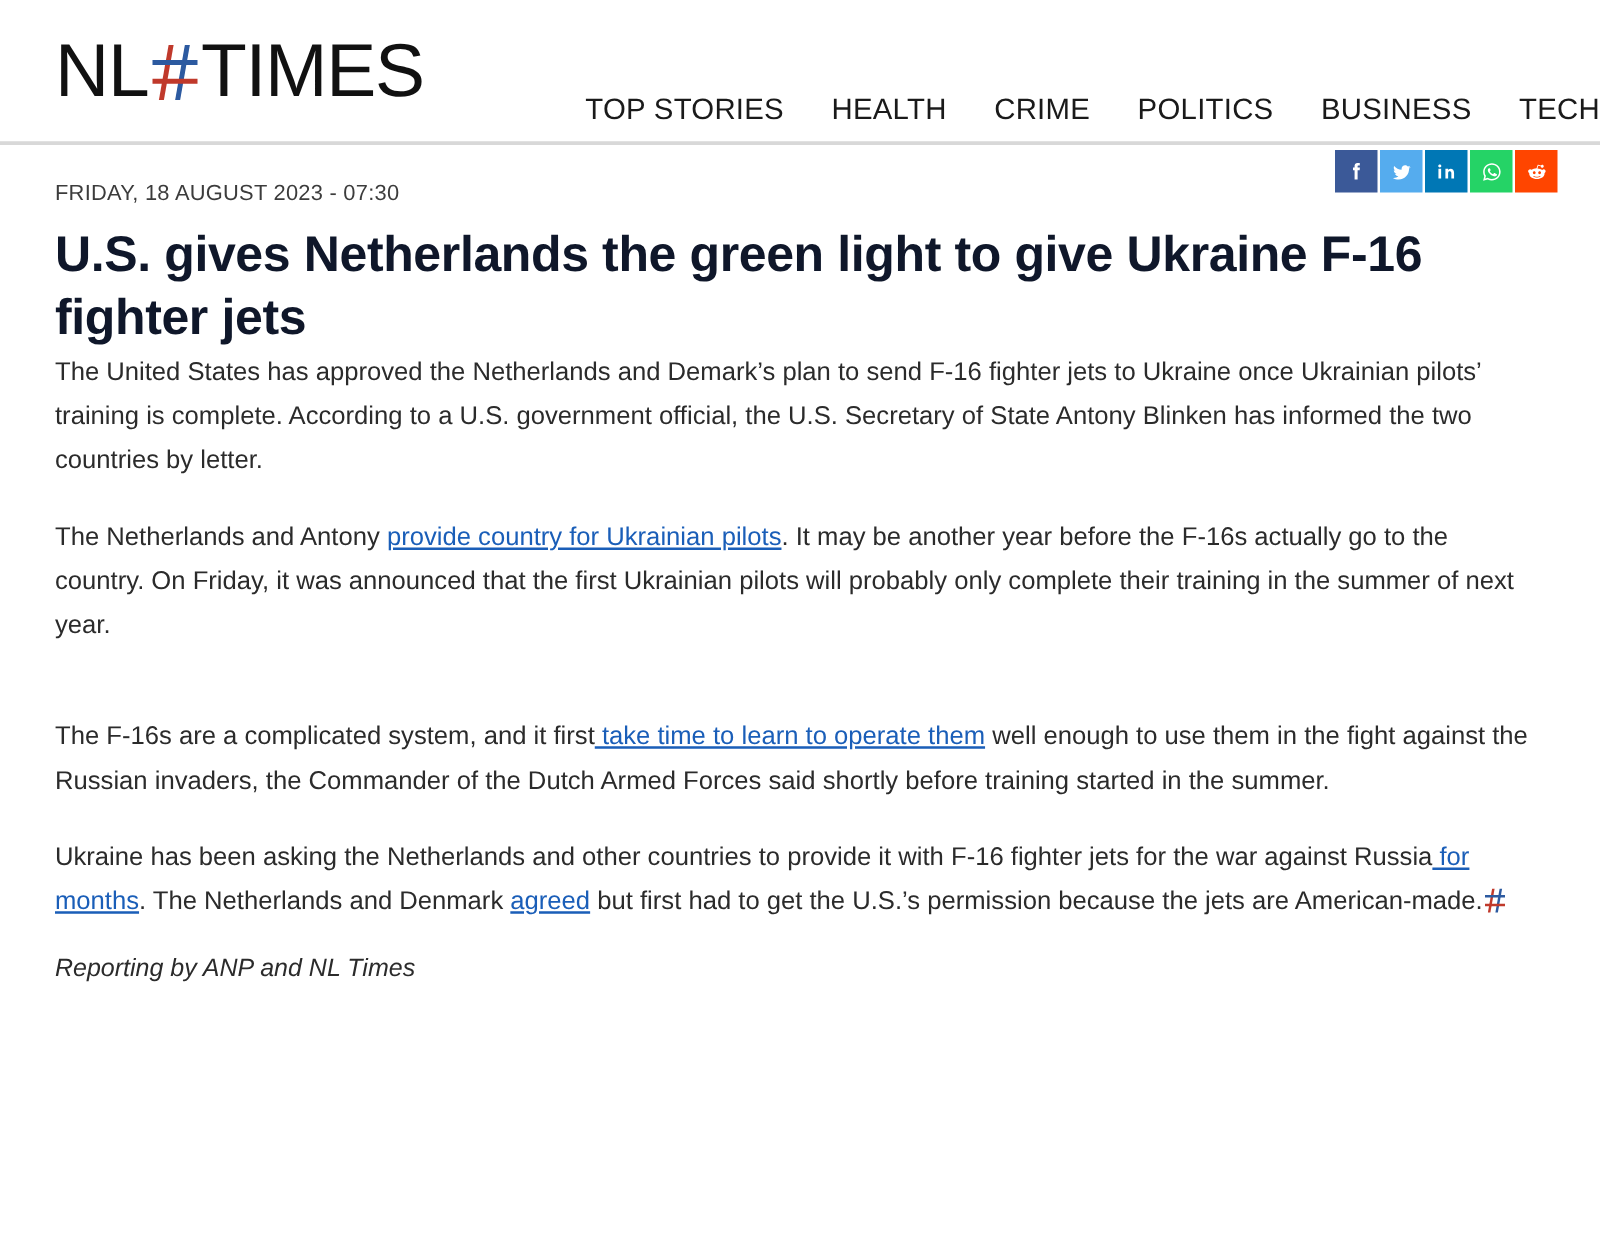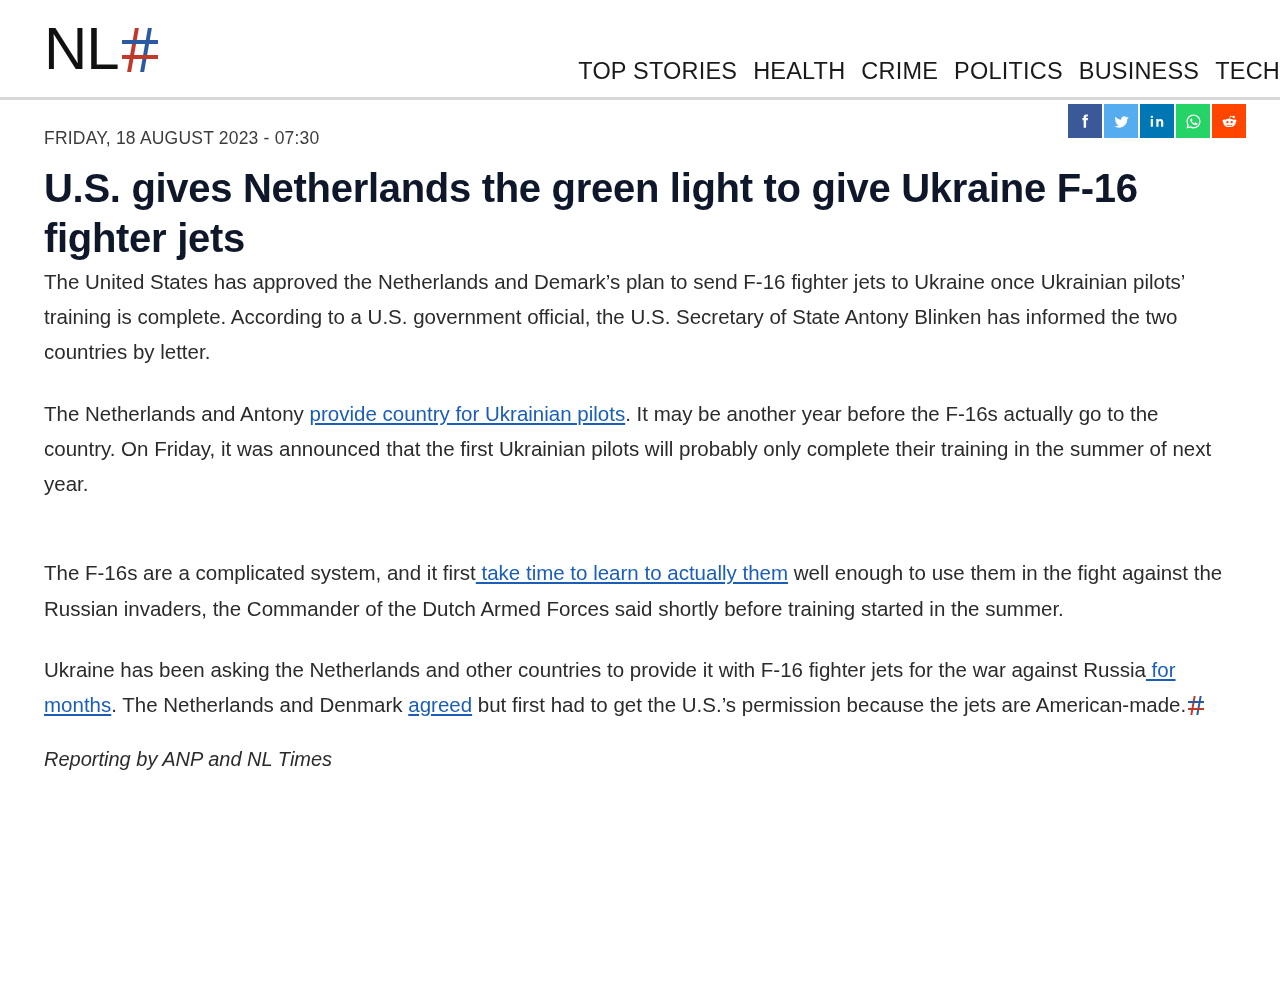--- a/index.html
+++ b/index.html
@@ -9,21 +9,21 @@
     width: 1280px;
     height: 1007px;
     background: #ffffff;
     font-family: "Liberation Sans", sans-serif;
     overflow: hidden;
   }
 
   
   .site-header {
     position: relative;
-    height: 100px;
+    height: 116px;
     border-bottom: 3px solid #d8d8d8;
     display: flex;
     align-items: center;
     padding: 0 0 0 44px;
   }
   .logo {
     display: flex;
     align-items: center;
     font-family: "Liberation Sans", sans-serif;
     font-size: 60px;
@@ -49,21 +49,21 @@
   .logo-hash i.v2 { left: 24px; top: 2px; width: 4px; height: 44px; transform: skewX(-10deg); background:#2c5aa0; }
   .logo-hash i.h1 { left: 2px; top: 14px; width: 36px; height: 4px; background:#2c5aa0; }
   .logo-hash i.h2 { left: 2px; top: 29px; width: 36px; height: 4px; background:#c0392b; }
 
   .main-nav {
     position: absolute;
     right: 0;
     bottom: 12px;
     display: flex;
     align-items: baseline;
-    gap: 16px;
+    gap: 38px;
     padding-right: 0;
   }
   .main-nav a {
     font-size: 23.5px;
     color: #1a1a1a;
     text-decoration: none;
     letter-spacing: 0.2px;
     white-space: nowrap;
   }
 
@@ -164,20 +164,21 @@
 
 <header class="site-header">
   <div class="logo">
     <span class="nl">NL</span>
     <span class="logo-hash">
       <i class="v1"></i>
         <i class="v2"></i>
         <i class="h1"></i>
         <i class="h2"></i>
     </span>
+    <span class="times">TIMES</span>
   </div>
 
   <nav class="main-nav">
     <a href="#">TOP STORIES</a>
     <a href="#">HEALTH</a>
     <a href="#">CRIME</a>
     <a href="#">POLITICS</a>
     <a href="#">BUSINESS</a>
     <a href="#">TECH</a>
   </nav>
@@ -220,21 +221,21 @@
   <h1 class="headline">U.S. gives Netherlands the green light to give Ukraine F-16 fighter jets</h1>
 
   <div class="body-copy">
     <p>The United States has approved the Netherlands and Demark’s plan to send F-16 fighter jets to Ukraine once Ukrainian pilots’ training is complete. According to a U.S. government official, the U.S. Secretary of State Antony Blinken has informed the two countries by letter.</p>
 
     <p class="gap-after">
       <span>The Netherlands and Antony </span><a href="#">provide country for Ukrainian pilots</a><span>. It may be another year before the F-16s actually go to the country. On Friday, it was announced that the first Ukrainian pilots will probably only complete their training in the summer of next year.</span>
     </p>
 
     <p>
-      <span>The F-16s are a complicated system, and it first</span><a href="#"> take time to learn to actually them</a><span> well enough to use them in the fight against the Russian invaders, the Commander of the Dutch Armed Forces said shortly before training started in the summer.</span>
+      <span>The F-16s are a complicated system, and it first</span><a href="#"> take time to learn to operate them</a><span> well enough to use them in the fight against the Russian invaders, the Commander of the Dutch Armed Forces said shortly before training started in the summer.</span>
     </p>
 
 
     <p>
       <span>Ukraine has been asking the Netherlands and other countries to provide it with F-16 fighter jets for the war against Russia</span><a href="#"> for months</a><span>. The Netherlands and Denmark </span><a href="#">agreed</a><span> but first had to get the U.S.’s permission because the jets are American-made.</span><span class="inline-hash"><i class="v1"></i><i class="v2"></i><i class="h1"></i><i class="h2"></i></span>
     </p>
 
     <div class="byline">Reporting by ANP and NL Times</div>
   </div>
 </main>

